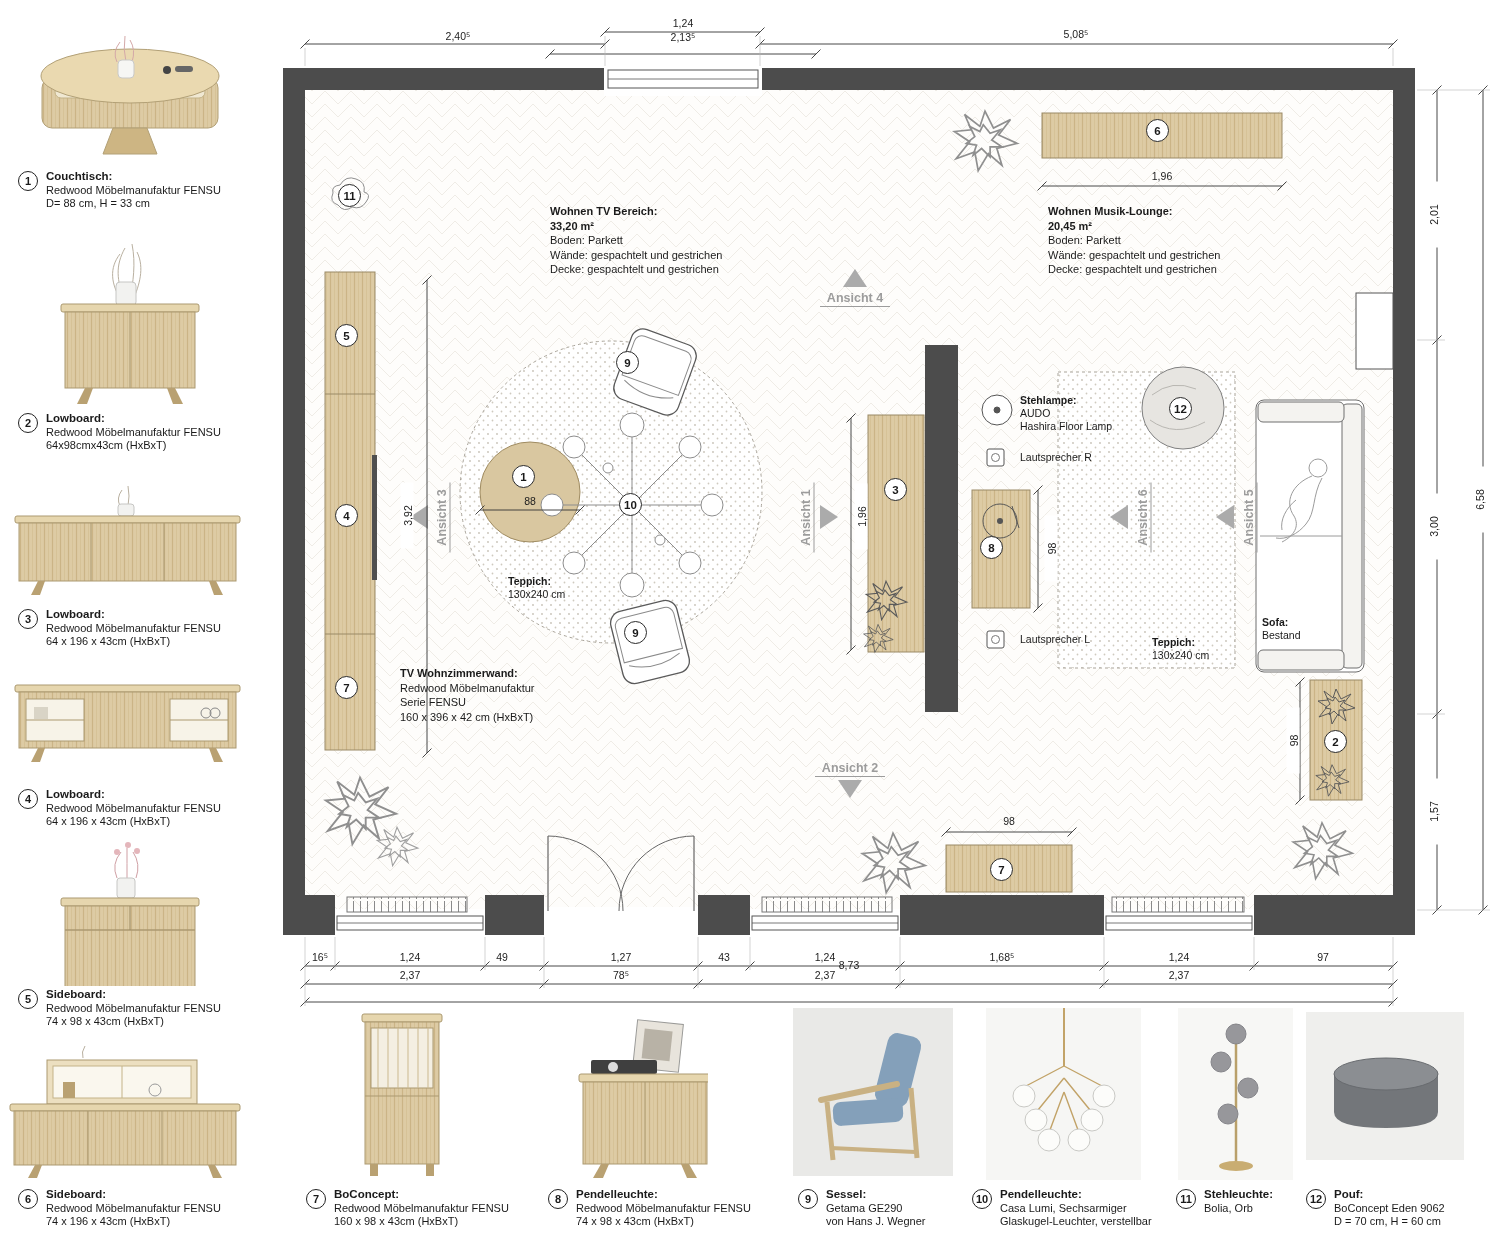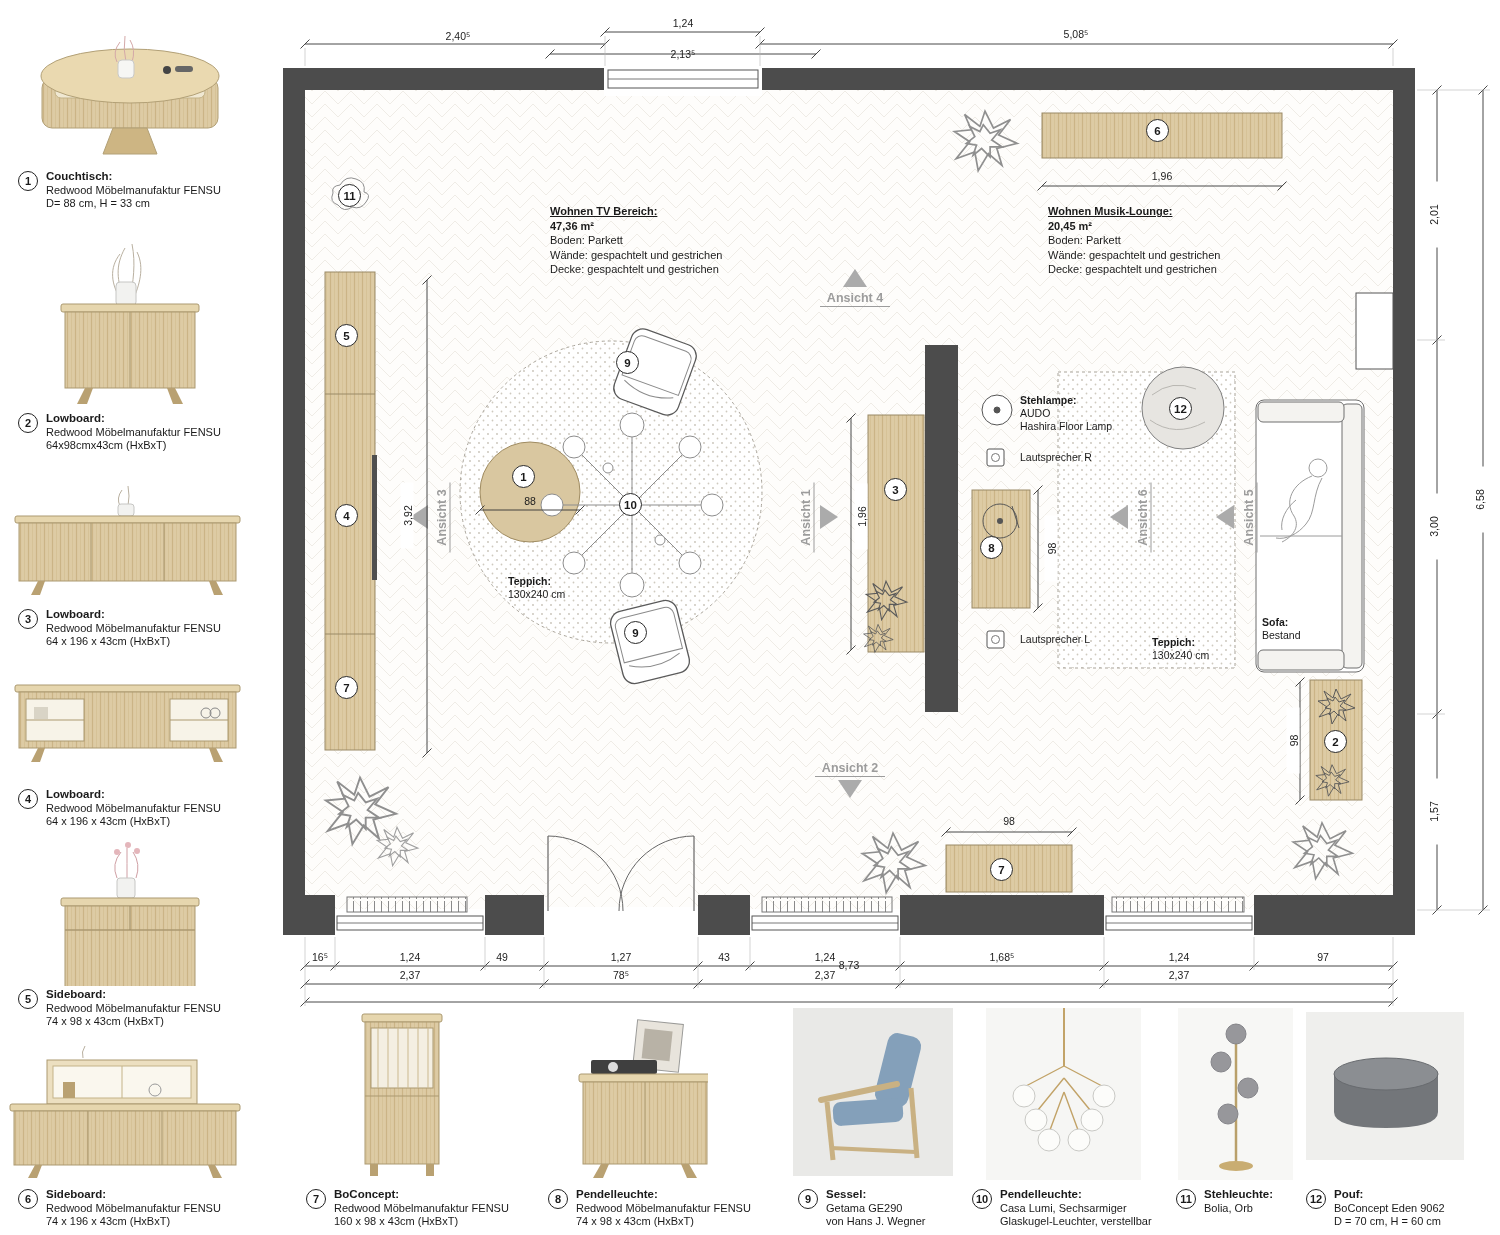--- a/index.html
+++ b/index.html
@@ -5,21 +5,21 @@
   body{margin:0;background:#fff}
   .page{position:relative;width:1500px;height:1235px;background:#fff;font-family:"Liberation Sans",sans-serif;color:#1a1a1a;overflow:hidden}
   svg.abs{position:absolute}
   .dim{position:absolute;font-size:10.5px;color:#1c1c1c;display:flex;align-items:center;justify-content:center;height:13px;white-space:nowrap}
   .rot{transform:rotate(-90deg)}
   .bgw{background:#fff;padding:0 3px}
   .ans{position:absolute;font-size:12.5px;font-weight:bold;color:#9c9c9c;border-bottom:1.3px solid #9c9c9c;display:flex;align-items:center;justify-content:center;height:16px;white-space:nowrap}
   .badge{position:absolute;width:23px;height:23px;border-radius:50%;background:#fff;border:1.3px solid #2a2a2a;display:flex;align-items:center;justify-content:center;font-size:11.5px;font-weight:600;z-index:6;box-sizing:border-box}
   .blk{position:absolute;font-size:11px;line-height:14.5px;white-space:nowrap;z-index:5}
   .blk .t{font-weight:bold}
-  .blk .tu{font-weight:bold;text-decoration:underline}
+  .blk .tu{font-weight:bold;}
   .sm{font-size:10.5px;line-height:13px}
   .cap{position:absolute;display:flex;gap:8px;align-items:flex-start;z-index:5}
   .lbadge{width:20px;height:20px;min-width:20px;border:1.3px solid #222;border-radius:50%;background:#fff;display:flex;align-items:center;justify-content:center;font-size:11px;font-weight:bold;margin-top:1px;box-sizing:border-box}
   .ltext{display:flex;flex-direction:column;font-size:11px;line-height:13.5px}
   .ltext .t{font-weight:bold;font-size:11.5px}
 </style>
 </head>
 <body>
 
 <div class="page">
@@ -292,21 +292,21 @@
         <line x1="750" y1="937" x2="750" y2="970"></line>
         <line x1="900" y1="937" x2="900" y2="988"></line>
         <line x1="1104" y1="937" x2="1104" y2="988"></line>
         <line x1="1254" y1="937" x2="1254" y2="970"></line>
         <line x1="1393" y1="937" x2="1393" y2="1006"></line>
 </g>
 </svg>
 
 <div class="dim" style="left:408px;top:29px;width:100px">2,40⁵</div>
 <div class="dim" style="left:633px;top:16px;width:100px">1,24</div>
-<div class="dim" style="left:633px;top:47px;width:100px">2,13⁵</div>
+<div class="dim" style="left:633px;top:30px;width:100px">2,13⁵</div>
 <div class="dim" style="left:1026px;top:27px;width:100px">5,08⁵</div>
 <div class="dim rot bgw" style="left:1400px;top:208px;width:60px">2,01</div>
 <div class="dim rot bgw" style="left:1400px;top:520px;width:60px">3,00</div>
 <div class="dim rot bgw" style="left:1400px;top:805px;width:60px">1,57</div>
 <div class="dim rot bgw" style="left:1446px;top:493px;width:60px">6,58</div>
 <div class="dim" style="left:290px;top:950px;width:60px">16⁵</div>
 <div class="dim" style="left:380px;top:950px;width:60px">1,24</div>
 <div class="dim" style="left:484px;top:950px;width:36px">49</div>
 <div class="dim" style="left:591px;top:950px;width:60px">1,27</div>
 <div class="dim" style="left:694px;top:950px;width:60px">43</div>
@@ -329,31 +329,37 @@
 
 <div class="ans" style="left:820px;top:290px;width:70px">Ansicht 4</div>
 <div class="ans" style="left:815px;top:760px;width:70px">Ansicht 2</div>
 <div class="ans rot" style="left:407px;top:509px;width:70px">Ansicht 3</div>
 <div class="ans rot" style="left:771px;top:509px;width:70px">Ansicht 1</div>
 <div class="ans rot" style="left:1108px;top:509px;width:70px">Ansicht 6</div>
 <div class="ans rot" style="left:1214px;top:509px;width:70px">Ansicht 5</div>
 
 <div class="blk" style="left:550px;top:204px">
   <div class="tu">Wohnen TV Bereich:</div>
-  <div class="t">47,36 m²</div>
+  <div class="t">33,20 m²</div>
   <div>Boden: Parkett</div>
   <div>Wände: gespachtelt und gestrichen</div>
   <div>Decke: gespachtelt und gestrichen</div>
 </div>
 <div class="blk" style="left:1048px;top:204px">
   <div class="tu">Wohnen Musik-Lounge:</div>
   <div class="t">20,45 m²</div>
   <div>Boden: Parkett</div>
   <div>Wände: gespachtelt und gestrichen</div>
   <div>Decke: gespachtelt und gestrichen</div>
+</div>
+<div class="blk" style="left:400px;top:666px">
+  <div class="t">TV Wohnzimmerwand:</div>
+  <div>Redwood Möbelmanufaktur</div>
+  <div>Serie FENSU</div>
+  <div>160 x 396 x 42 cm (HxBxT)</div>
 </div>
 <div class="blk sm" style="left:508px;top:575px">
   <div class="t">Teppich:</div>
   <div>130x240 cm</div>
 </div>
 <div class="blk sm" style="left:1152px;top:636px">
   <div class="t">Teppich:</div>
   <div>130x240 cm</div>
 </div>
 <div class="blk sm" style="left:1020px;top:394px">

